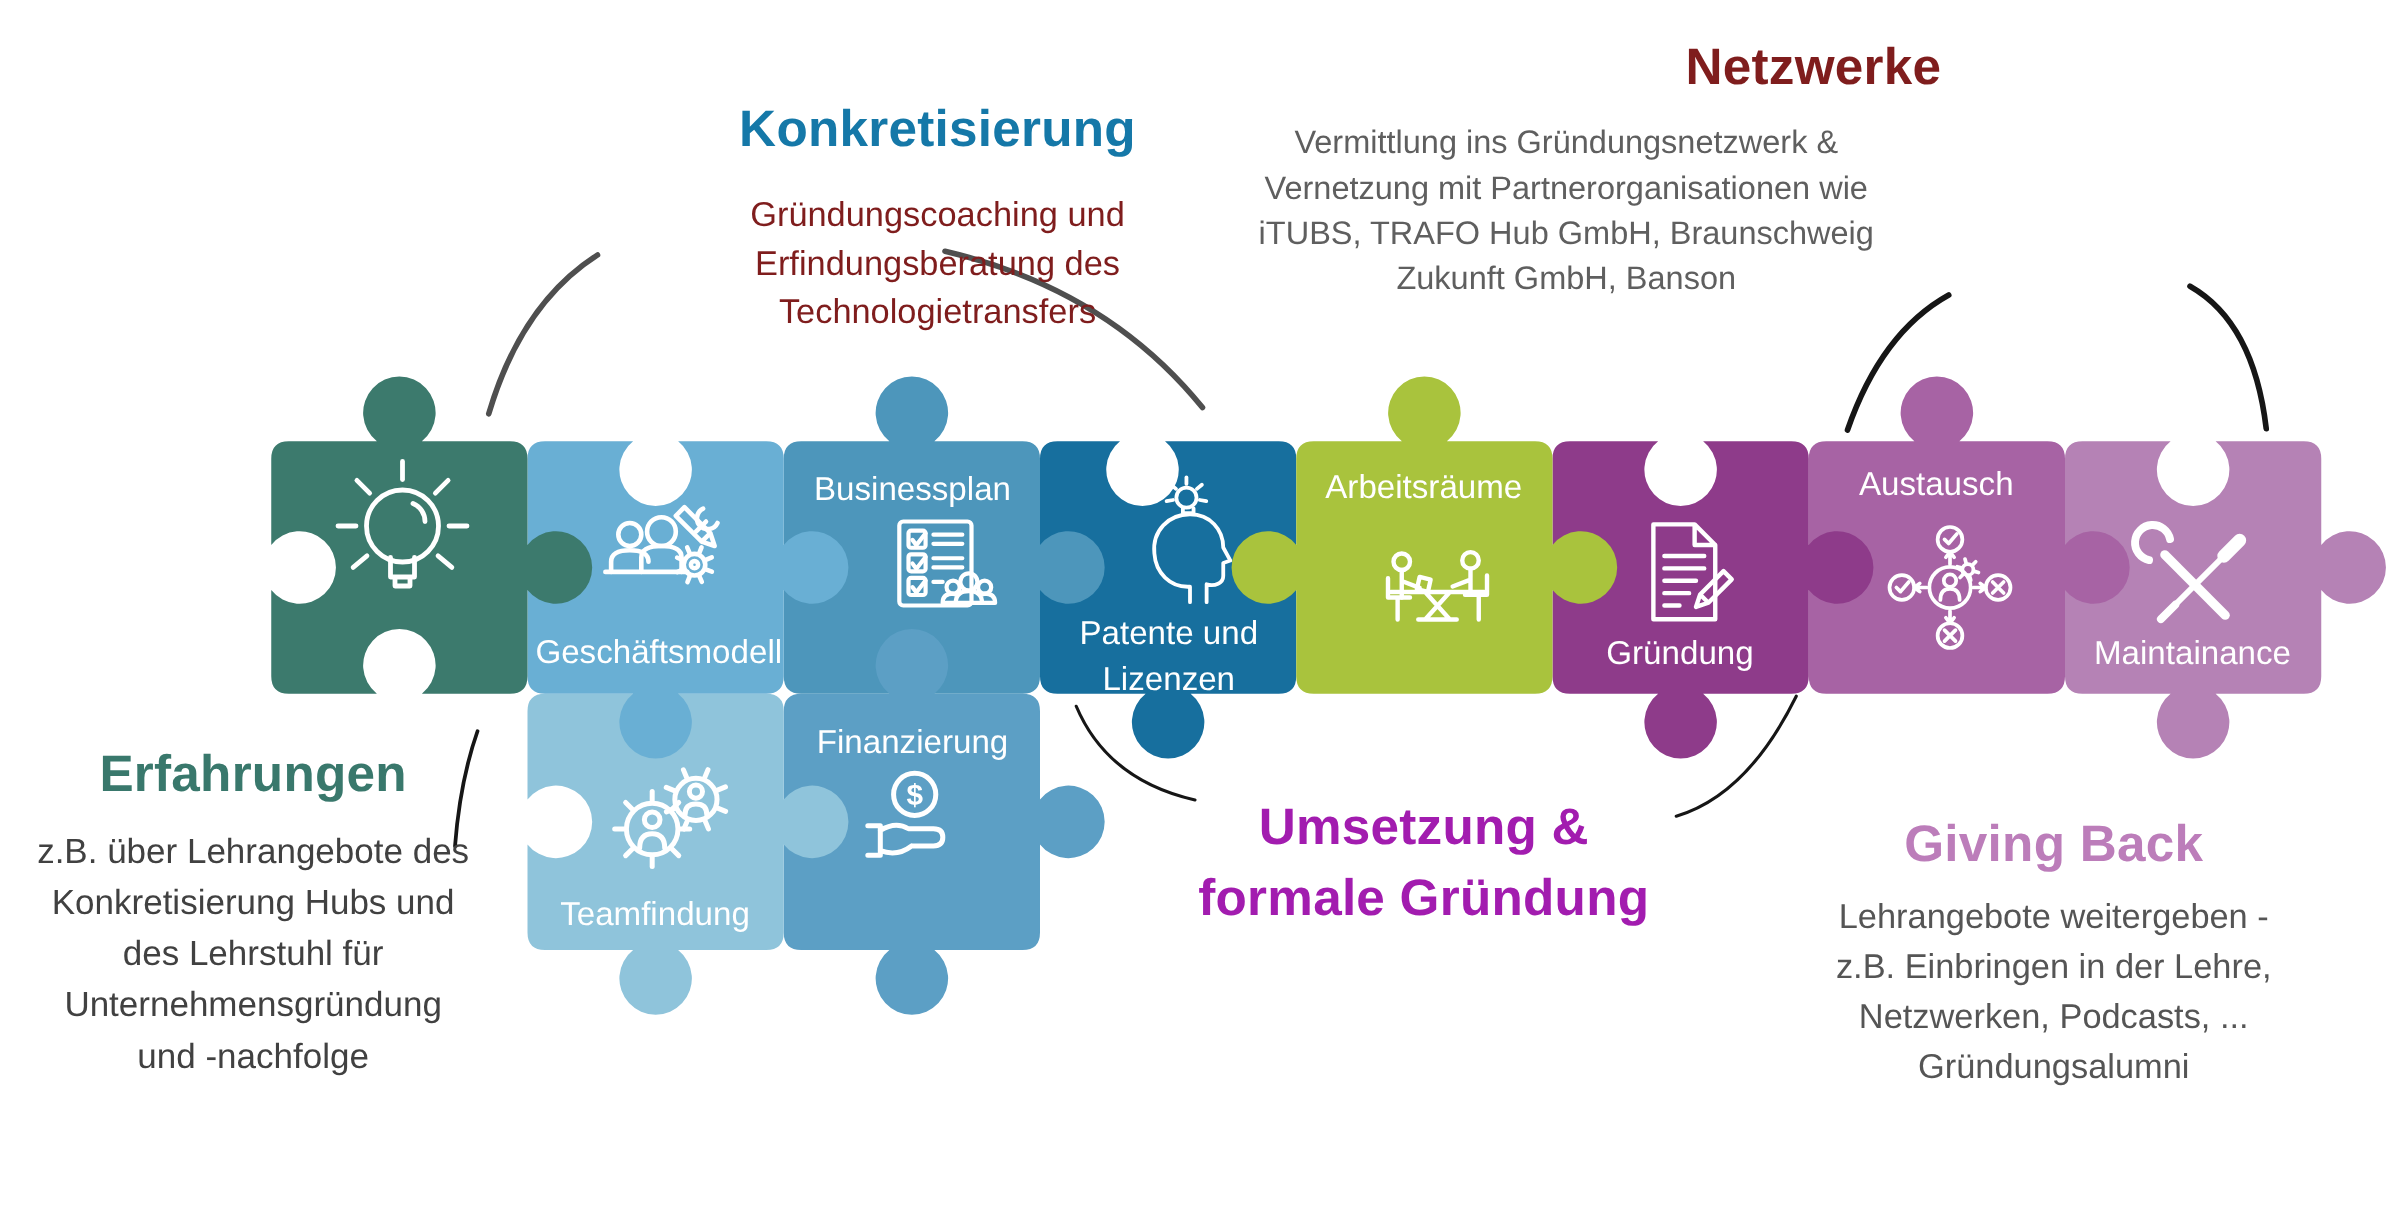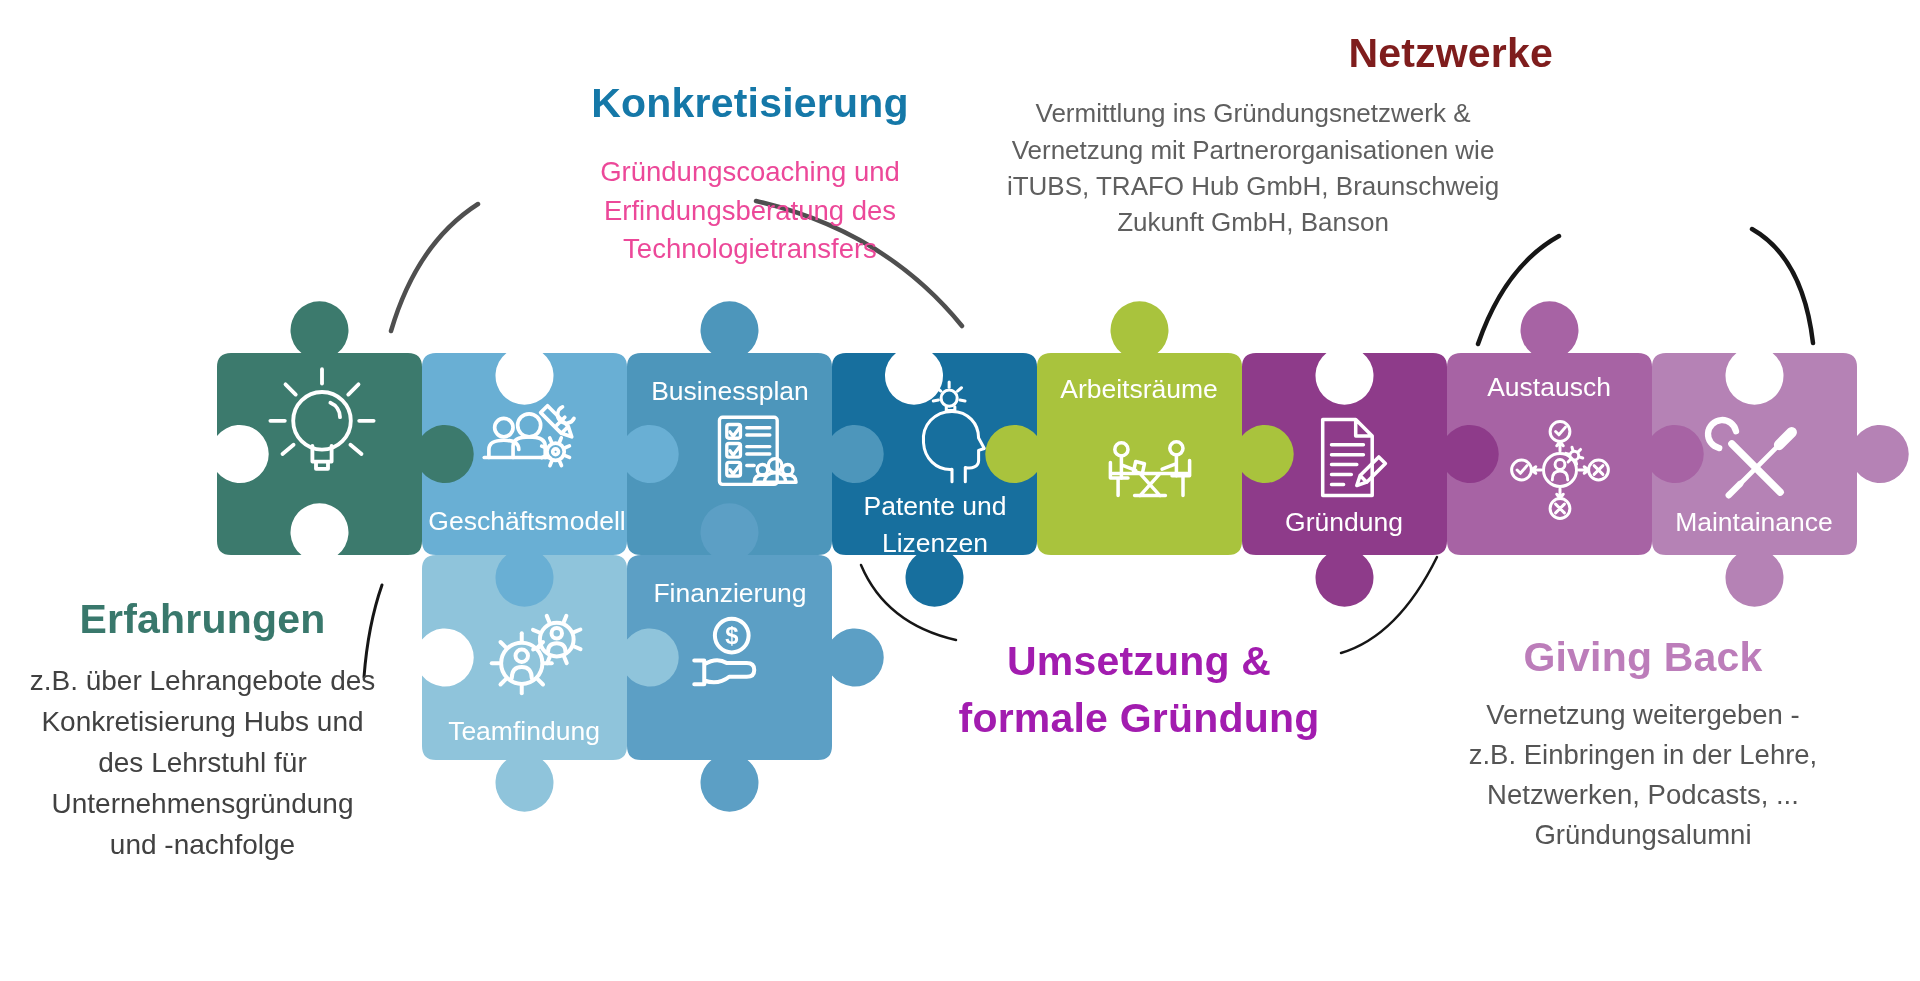--- a/index.html
+++ b/index.html
@@ -11,21 +11,21 @@
   .note .h{font-weight:700;font-size:41px;line-height:1.25;white-space:pre;letter-spacing:.2px;}
   .note .p{font-size:27.5px;line-height:1.4;white-space:pre;margin-top:16px;}
   #note-ideen{left:0;top:594px;width:405px;}
   #note-ideen .p{font-size:28px;line-height:1.46;margin-top:16px;}
   #note-konkret{left:470px;top:56px;width:560px;}
   #note-konkret .p{margin-top:24px;}
   #note-netz{left:953px;top:28px;width:600px;}
   #note-netz .p{font-size:26px;margin-top:16px;}
   #note-umsetz{left:909px;top:633px;width:460px;}
   #note-umsetz .h{line-height:1.38;}
-  #note-giving{left:1393px;top:632px;width:500px;}
+  #note-giving{left:1393px;top:650px;width:500px;}
   #note-giving .p{line-height:1.45;margin-top:12px;}
 </style>
 </head>
 <body>
 
 <div id="stage">
 
   <div id="svgwrap">
     <svg id="diagram-svg" width="1920" height="981" viewBox="0 0 1920 981">
         <g>
@@ -216,39 +216,39 @@
     <div class="h" style="color: rgb(57, 120, 108);">Erfahrungen</div>
     <div class="p" style="color: rgb(65, 65, 65);">z.B. über Lehrangebote des
 Konkretisierung Hubs und
 des Lehrstuhl für
 Unternehmensgründung
 und -nachfolge</div>
   </div>
 
   <div class="note" id="note-konkret">
     <div class="h" style="color: rgb(21, 120, 168); margin-top: 22px;">Konkretisierung</div>
-    <div class="p" style="color: #ec4899;">Gründungscoaching und
+    <div class="p" style="color: #7f1d1d;">Gründungscoaching und
 Erfindungsberatung des
 Technologietransfers</div>
   </div>
 
   <div class="note" id="note-netz">
     <div class="h" style="color: #7f1d1d; text-align: right;">Netzwerke</div>
     <div class="p" style="color: rgb(95, 95, 95);">Vermittlung ins Gründungsnetzwerk &amp;
 Vernetzung mit Partnerorganisationen wie
 iTUBS, TRAFO Hub GmbH, Braunschweig
 Zukunft GmbH, Banson</div>
   </div>
 
   <div class="note" id="note-umsetz">
     <div class="h" style="color: #a21caf;">Umsetzung &amp;
 formale Gründung</div>
   </div>
 
   <div class="note" id="note-giving">
     <div class="h" style="color: rgb(188, 125, 186);">Giving Back</div>
-    <div class="p" style="color: rgb(85, 85, 85);">Vernetzung weitergeben -
+    <div class="p" style="color: rgb(85, 85, 85);">Lehrangebote weitergeben -
 z.B. Einbringen in der Lehre,
 Netzwerken, Podcasts, ...
 Gründungsalumni</div>
   </div>
 
 </div>
 
 </body></html>

